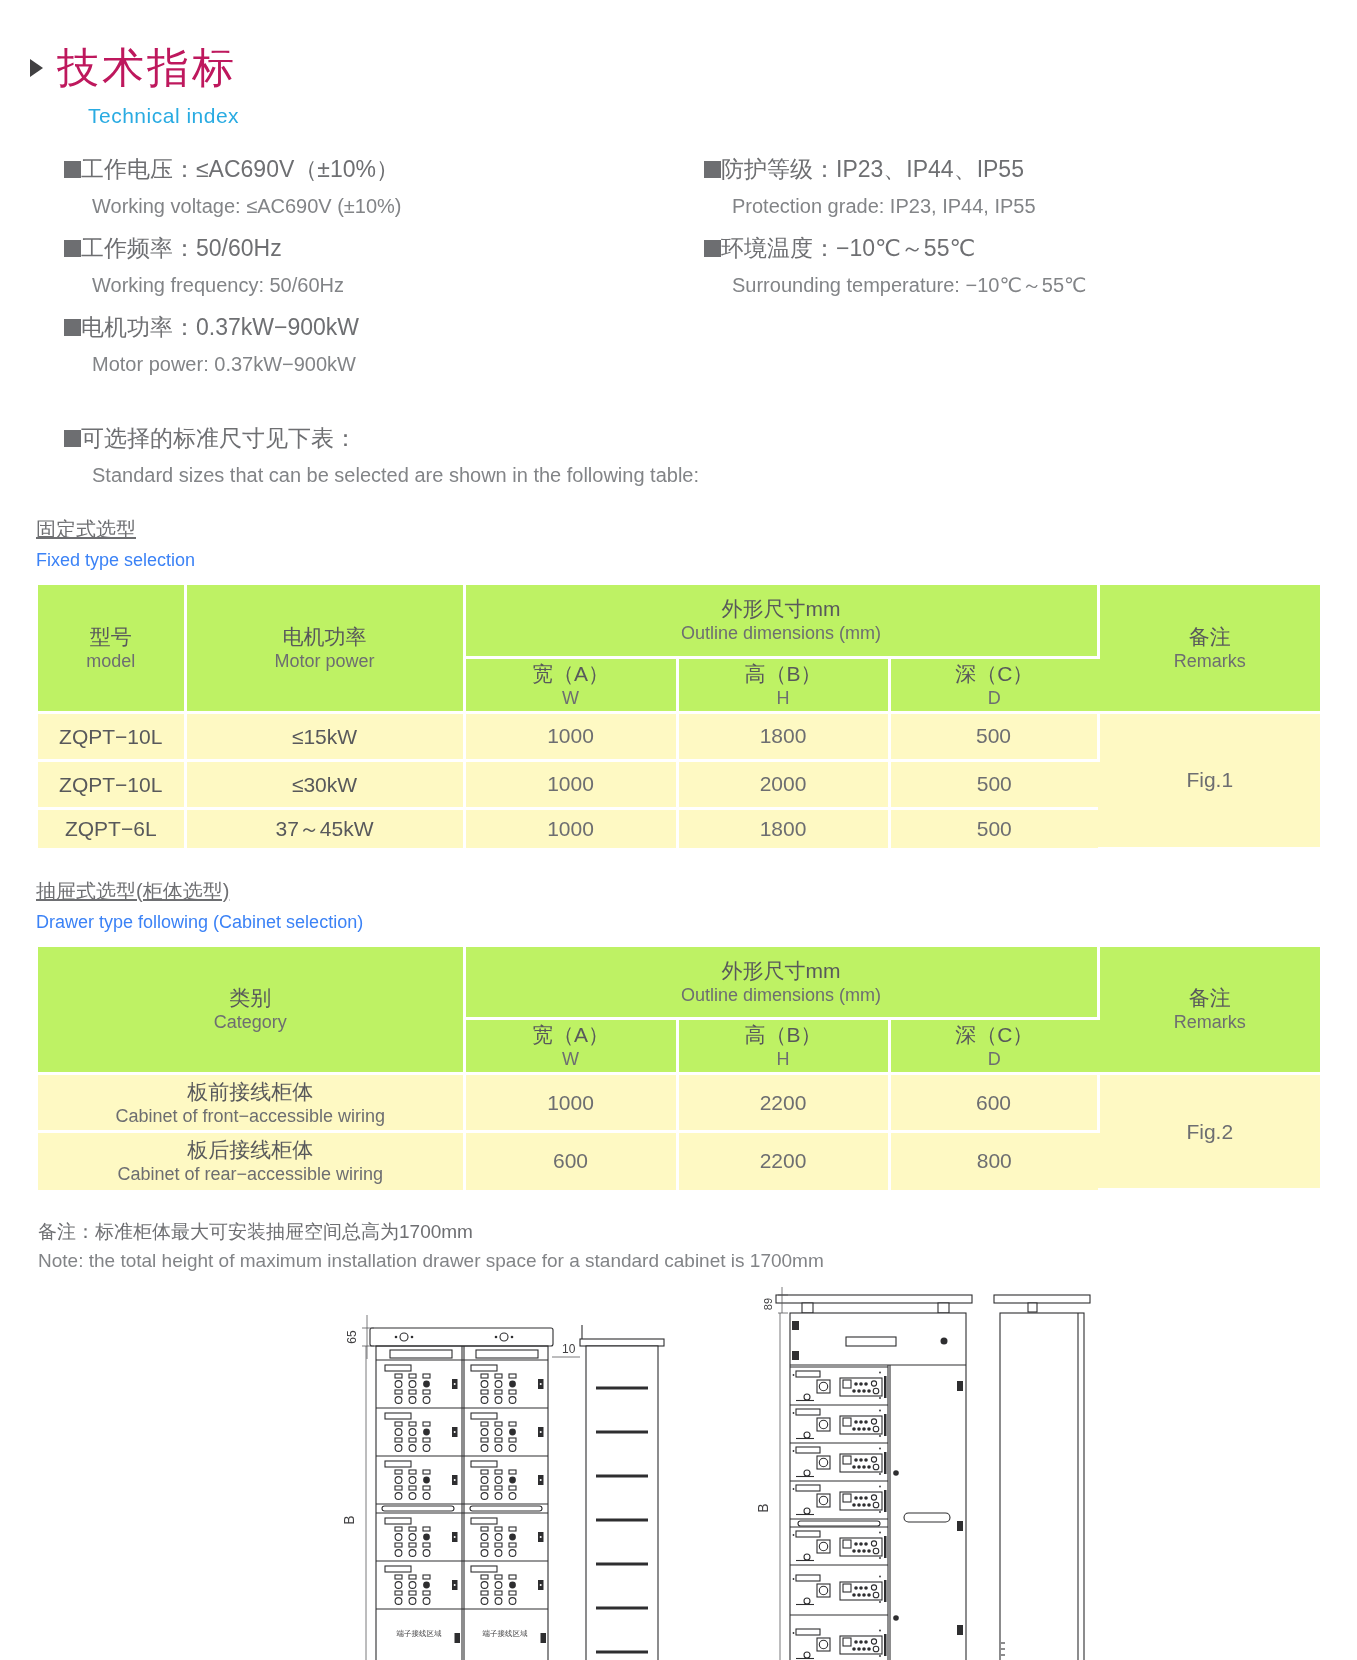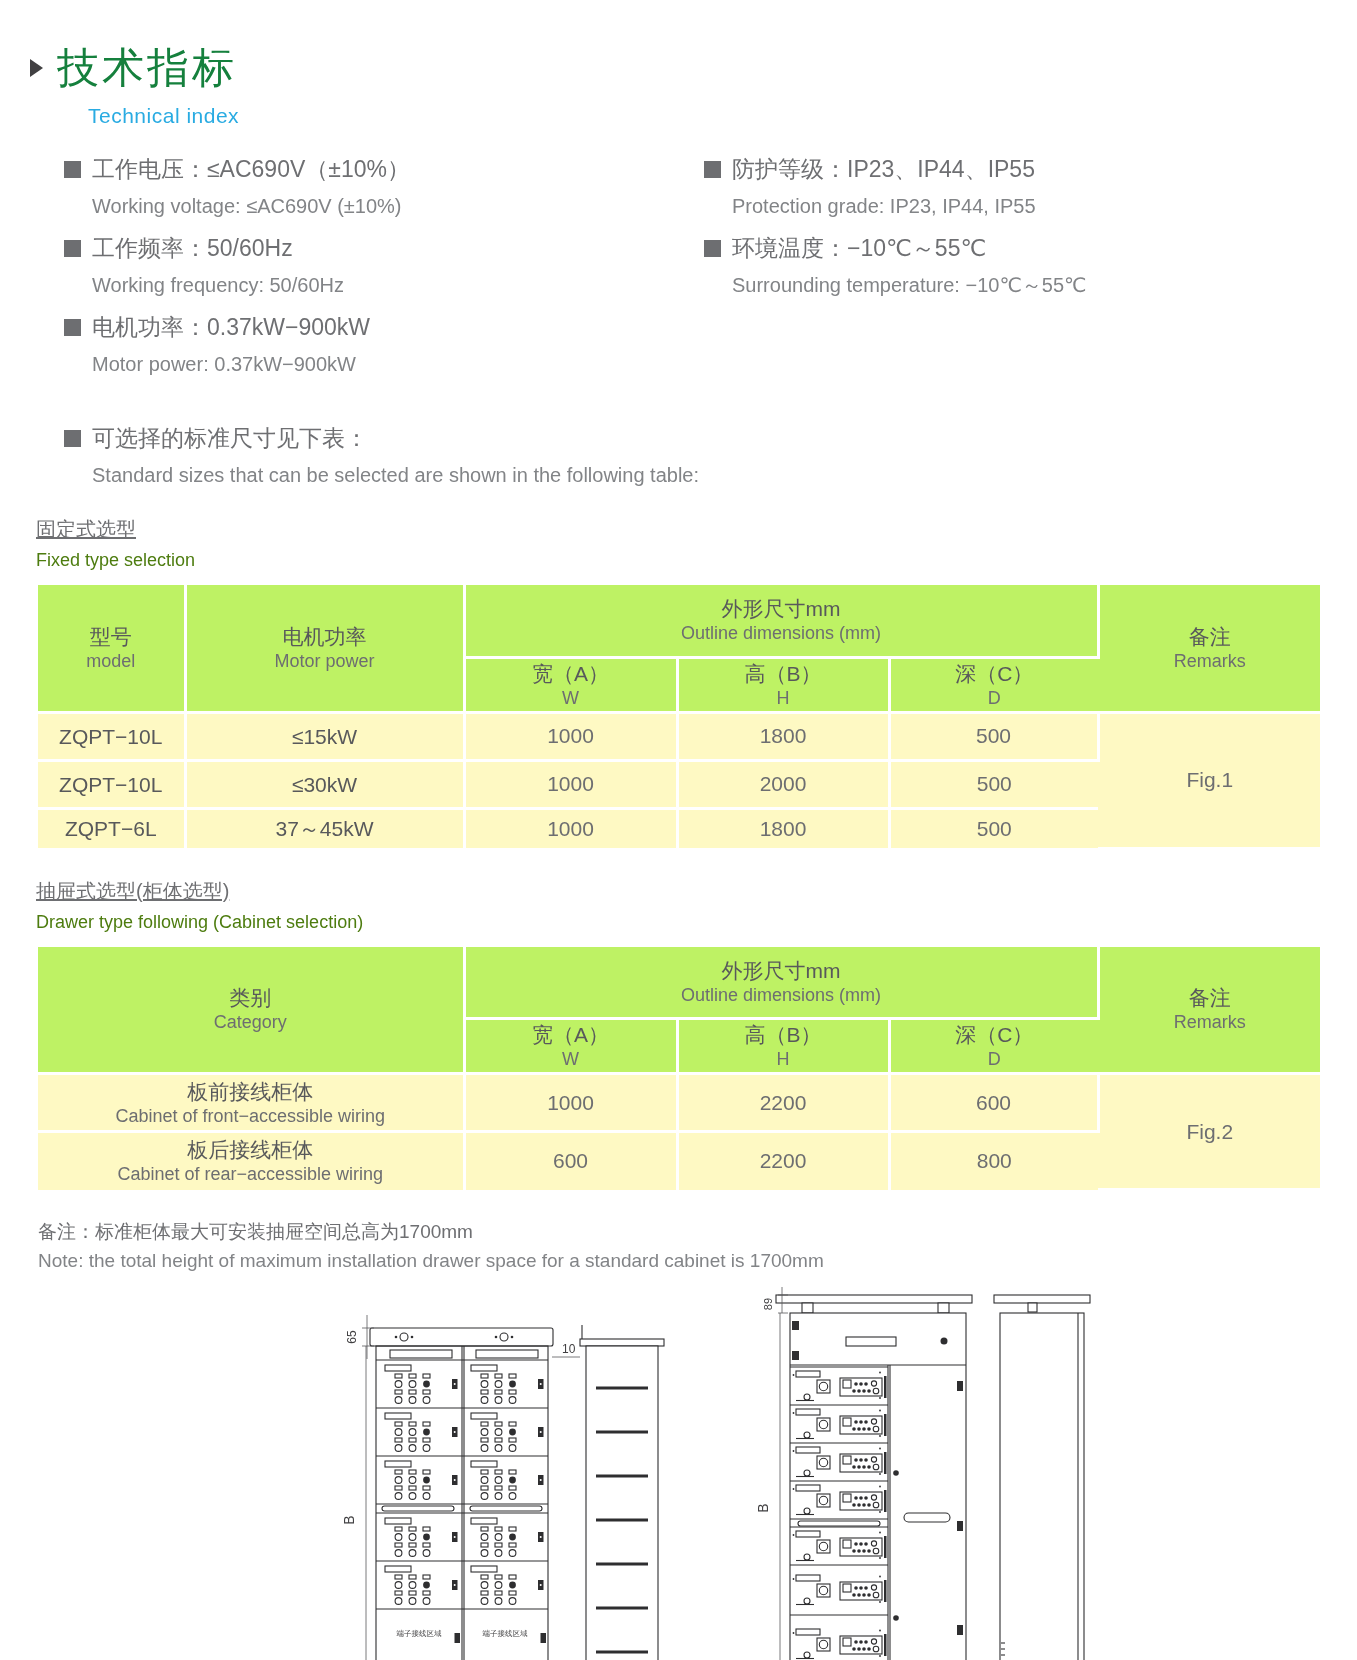--- a/index.html
+++ b/index.html
@@ -3,37 +3,37 @@
 <meta charset="utf-8">
 <style>
   html,body{margin:0;padding:0;background:#fff;}
   body{width:1357px;min-height:1660px;font-family:"Liberation Sans","DejaVu Sans",sans-serif;color:#58595B;position:relative;}
   .page{position:relative;width:1357px;min-height:1660px;overflow:hidden;}
 
   
   .hdr{padding:40px 0 0 30px;}
   .hdr-row{display:flex;align-items:center;gap:14px;}
   .tri{width:0;height:0;border-top:9px solid transparent;border-bottom:9px solid transparent;border-left:13px solid #414042;}
-  .title-zh{font-size:42px;color:#15803d;letter-spacing:3px;font-family:Liberation Serif, serif;}
+  .title-zh{font-size:42px;color:#be185d;letter-spacing:3px;font-family:Liberation Serif, serif;}
   .title-en{font-size:21px;color:#29ABE2;margin:8px 0 0 58px;letter-spacing:0.5px;}
 
   
   .specs{display:flex;margin:26px 0 0 64px;}
   .spec-col-left{width:640px;}
   .spec-col-right{width:600px;}
   .spec-item{margin-bottom:14px;}
-  .spec-zh{display:flex;align-items:center;gap:11px;font-size:23px;color:#6E6F72;line-height:30px;}
+  .spec-zh{display:flex;align-items:center;font-size:23px;color:#6E6F72;line-height:30px;}
   .bullet{flex:0 0 auto;width:17px;height:17px;background:#6D6E71;}
   .spec-en{margin:9px 0 0 28px;font-size:20px;color:#828487;line-height:26px;}
   .intro{margin:32px 0 0 64px;}
 
   
   .sec{margin:28px 0 0 36px;}
   .sec-zh{font-size:20px;color:#6E6F72;text-decoration:underline;display:inline-block;}
-  .sec-en{font-size:18px;color:#4d7c0f;margin-top:7px;}
+  .sec-en{font-size:18px;color:#3b82f6;margin-top:7px;}
 
   
   table.spec-table{border-collapse:collapse;margin:14px 0 0 38px;table-layout:fixed;}
   table.spec-table td{border-right:3px solid #fff;border-bottom:3px solid #fff;text-align:center;vertical-align:middle;padding:0;}
   table.spec-table tr td:last-child{border-right:none;}
   table.spec-table tr:last-child td{border-bottom:none;}
   td.th{background:#bef264;}
   td.bd{background:#fef9c3;}
   .c-zh{font-size:21px;color:#58595B;line-height:27px;}
   .c-en{font-size:18px;color:#6D6E71;line-height:23px;}

